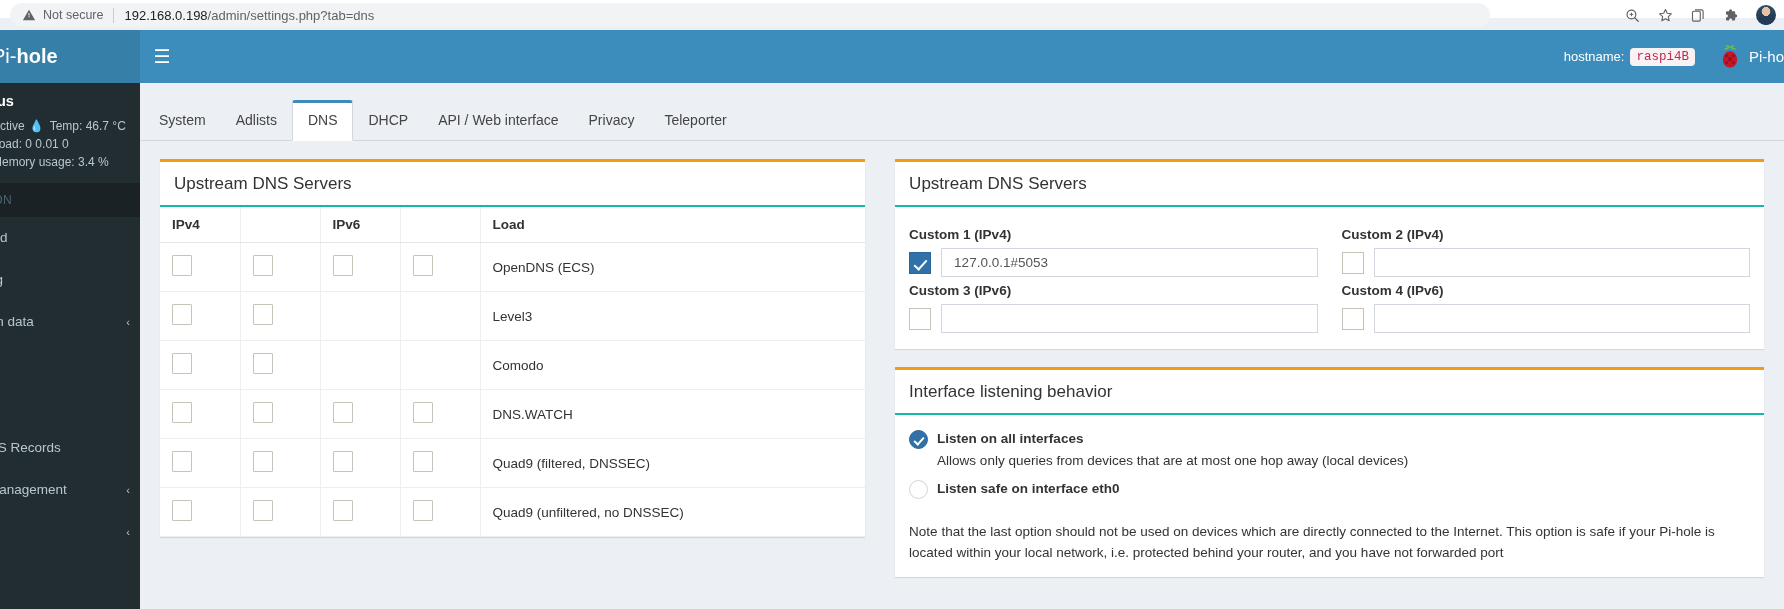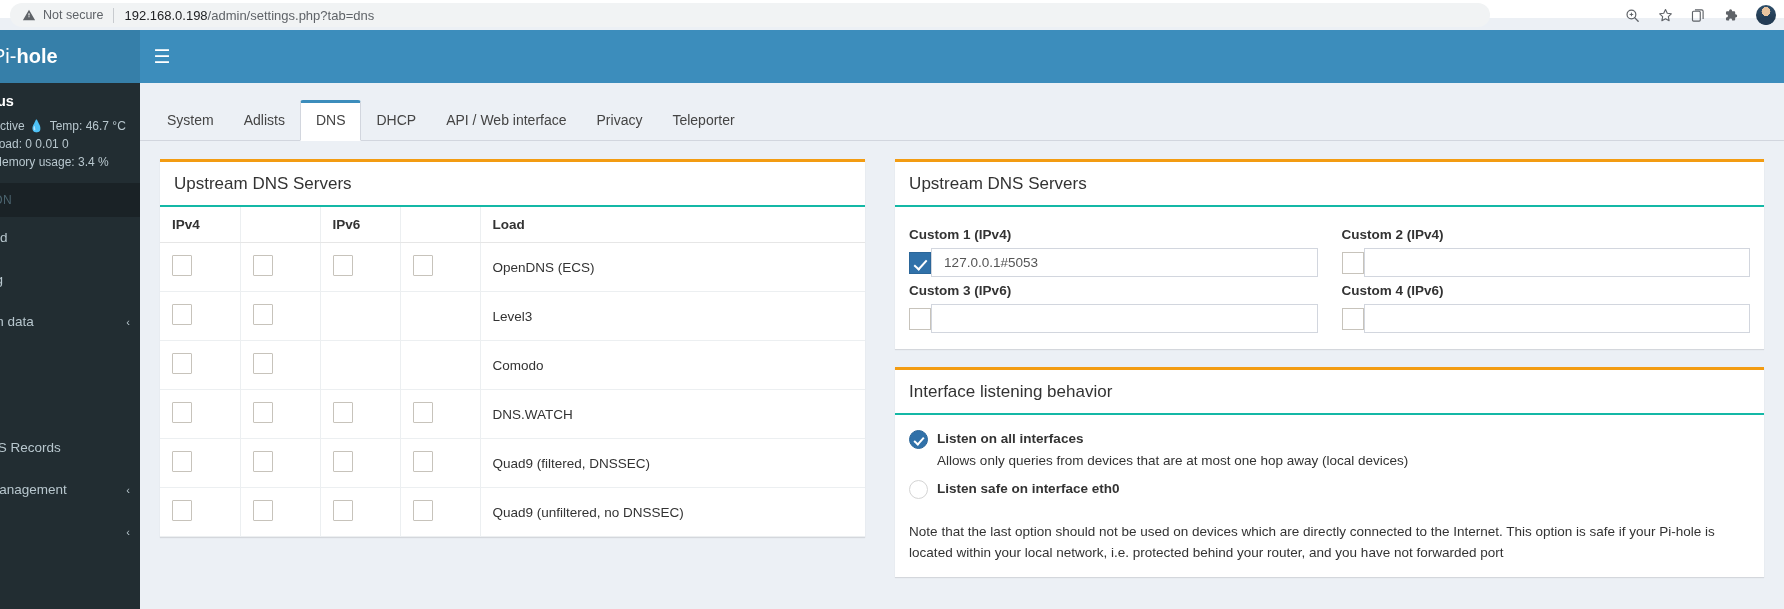--- a/index.html
+++ b/index.html
@@ -130,21 +130,21 @@
 
   
   .content {
     position: absolute; top: 83px; left: 140px;
     width: 1644px; height: 526px;
     background: #ecf0f5; overflow: hidden;
   }
 
   .tabs {
     display: flex; align-items: flex-end;
-    height: 46px; padding-left: 12px;
+    height: 46px; padding-left: 4px;
     border-bottom: 1px solid #d2d6de;
     margin-top: 12px;
   }
   .tab {
     padding: 12px 15px 13px 15px;
     font-size: 14px; color: #444;
     background: transparent; cursor: pointer;
     position: relative; white-space: nowrap;
     line-height: 1;
   }
@@ -205,21 +205,21 @@
 
   
   .custom-grid {
     display: grid; grid-template-columns: 1fr 1fr;
     gap: 0 24px; padding: 14px 14px 16px 14px;
   }
   .field-label {
     font-size: 13.5px; font-weight: 700; color: #333;
     margin-bottom: 6px; margin-top: 6px;
   }
-  .field-row { display: flex; align-items: stretch; }
+  .field-row { display: flex; align-items: stretch; gap: 10px; }
   .field-input {
     flex: 1; height: 29px;
     border: 1px solid #d2d6de; background: #fff;
     font-size: 13.5px; color: #555;
     padding: 0 12px; outline: none;
     font-family: "Liberation Sans", sans-serif;
   }
   .cb-sq {
     width: 22px; height: 22px; margin-top: 4px;
     border: 1px solid #c7c3bb; background: #fff;
@@ -295,20 +295,37 @@
   </div>
 </div>
 
 <div class="ph-header">
   <div class="logo-box">
     <span class="logo-text"><span>Pi-</span><b>hole</b></span>
   </div>
   <div class="navbar">
     <div class="hamburger">
       <span class="ham-glyph">☰</span>
+    </div>
+    <div class="navbar-right">
+      <span class="hostname-label">hostname:</span>
+      <span class="hostname-badge">raspi4B</span>
+      <span class="brand-right">
+        <svg width="22" height="26" viewBox="0 0 22 26">
+          <path d="M11 3c-1.2-2-3.6-2.2-4.6-1 1.1.2 2 .9 2.3 1.8C6.2 3.6 5 5 5.3 6.2 6.1 5.3 7.5 5 8.8 5.4" fill="#6fbf4a"></path>
+          <path d="M11 3c1.2-2 3.6-2.2 4.6-1-1.1.2-2 .9-2.3 1.8 2.5-.2 3.7 1.2 3.4 2.4-.8-.9-2.2-1.2-3.5-.8" fill="#6fbf4a"></path>
+          <ellipse cx="11" cy="15.5" rx="7.2" ry="8.3" fill="#c6172a"></ellipse>
+          <circle cx="11" cy="15.2" r="2.2" fill="#9d0f1f"></circle>
+          <circle cx="7.6" cy="11.8" r="1.5" fill="#9d0f1f"></circle>
+          <circle cx="14.4" cy="11.8" r="1.5" fill="#9d0f1f"></circle>
+          <circle cx="7.6" cy="18.8" r="1.5" fill="#9d0f1f"></circle>
+          <circle cx="14.4" cy="18.8" r="1.5" fill="#9d0f1f"></circle>
+        </svg>
+        <span>Pi-ho</span>
+      </span>
     </div>
   </div>
 </div>
 
 <div class="sidebar">
   <div class="sb-status">
     <div class="sb-status-title">atus</div>
     <div class="sb-line">
       <span>Active</span>
       <span class="drop">💧</span>

